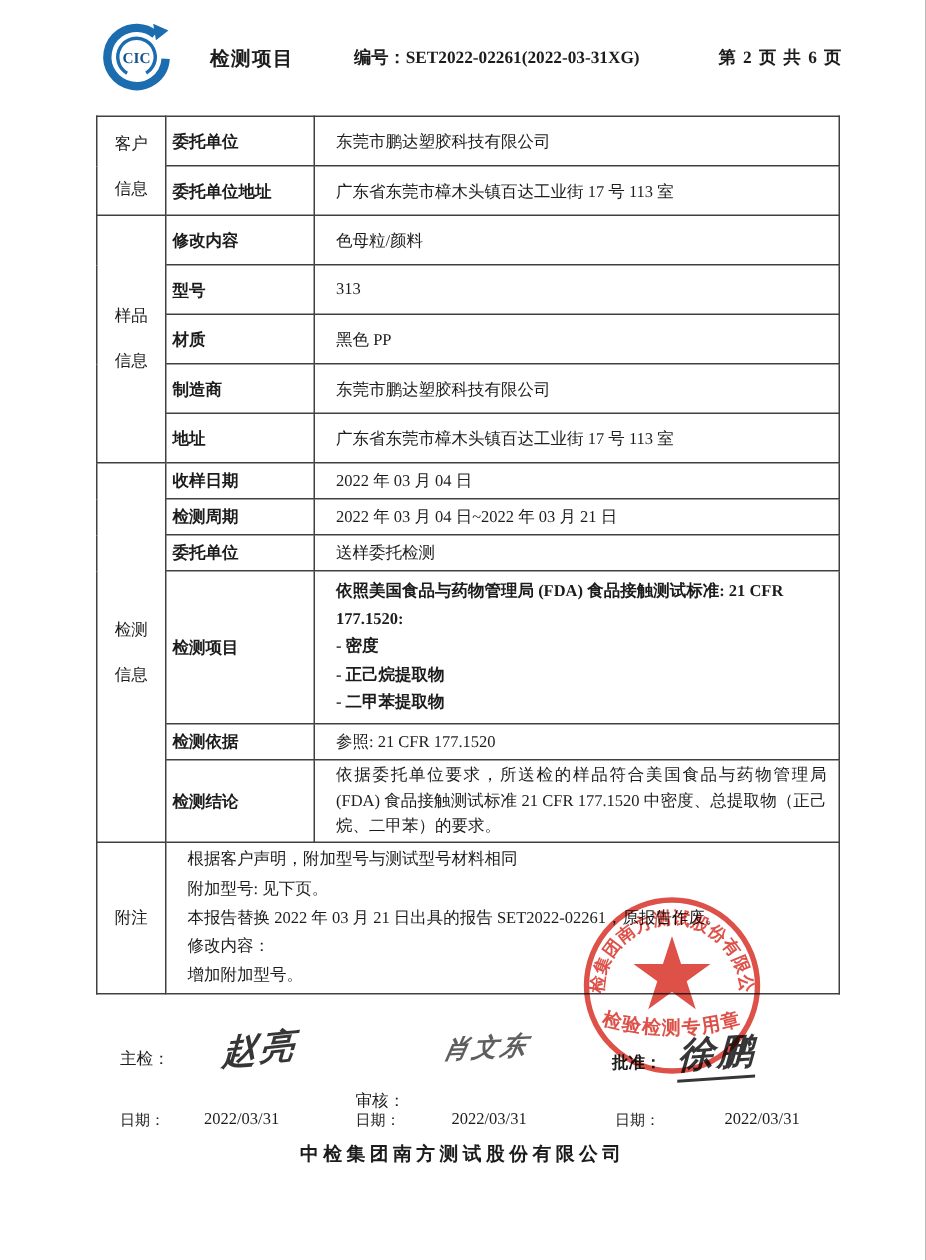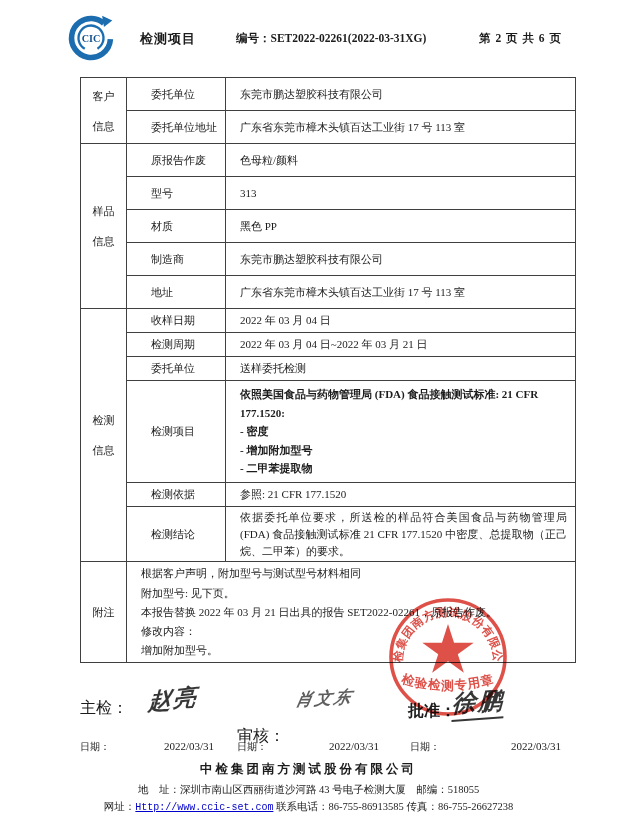--- a/index.html
+++ b/index.html
@@ -12,38 +12,38 @@
     font-family:"Liberation Serif","DejaVu Serif",serif;
     color:#1c1c1c;
     overflow:hidden;
   }
   
   .hdr-logo { position:absolute; left:63px; top:13px; width:56px; height:50px; }
   .hdr-title { position:absolute; left:140px; top:30px; font-size:13px; font-weight:700; letter-spacing:1px; }
   .hdr-no { position:absolute; left:236px; top:31px; font-size:11.5px; font-weight:700; }
   .hdr-page { position:absolute; left:466px; top:31px; font-size:11.5px; font-weight:700; letter-spacing:1px;margin-left:13px; }
   
-  table.report { position:absolute; left:80px; top:77px; width:495px; border-collapse:collapse; table-layout:fixed;border-radius:27px; }
+  table.report { position:absolute; left:64px; top:77px; width:495px; border-collapse:collapse; table-layout:fixed;border-radius:27px; }
   table.report td { border:1px solid #404040; font-size:11px; vertical-align:middle; overflow:hidden; }
   td.group { text-align:center; }
   td.group div { line-height:30px; }
-  td.lbl { padding-left:24px; }
+  td.lbl { padding-left:4px;font-weight:bold; }
   td.val { padding-left:14px; padding-right:8px; }
   .multiline { line-height:18.6px; padding:4px 8px 4px 14px;font-weight:bold; }
   .concl { line-height:16.8px; padding:2px 8px 2px 14px; text-align:justify; }
   .notes-cell { line-height:19.2px; padding:2px 8px 2px 14px; vertical-align:middle; }
   
-  .role { position:absolute; font-size:16px; }
+  .role { position:absolute; font-size:11px; }
   .sig { position:absolute; font-weight:700; color:#1b1b1b; font-size:23px;
          transform:rotate(-6deg) skewX(-9deg); opacity:.88; white-space:nowrap;
          font-style:italic; letter-spacing:2px; }
   .sig-2 { font-size:17px; opacity:.7; transform:rotate(-3deg) skewX(-14deg); }
   .sig-3 { font-size:24px; border-bottom:2px solid #1b1b1b; transform:rotate(-4deg) skewX(-6deg); }
   .date-lbl { position:absolute; font-size:10px; }
-  .date-val { position:absolute; font-size:11px; text-align:right; width:78px; }
+  .date-val { position:absolute; font-size:11px; text-align:left; width:78px; }
   
   .stamp { position:absolute; left:382px; top:595px; width:132px; height:128px;
            opacity:.87; mix-blend-mode:multiply; pointer-events:none; }
   
   .ft-company { position:absolute; left:0; right:0; top:761px; text-align:center;
                 font-size:12.5px; font-weight:700; letter-spacing:3px; }
   .ft-line { position:absolute; left:0; right:0; text-align:center; font-size:10.5px; }
   .ft-line2 { top:783px; }
   .ft-line3 { top:800px; }
   .ft-link { color:#0000cc; text-decoration:underline; font-family:"Liberation Mono","DejaVu Sans Mono",monospace; font-size:10px; }
@@ -83,21 +83,21 @@
     <tr style="height:33px">
       <td class="lbl">委托单位地址</td>
       <td class="val">广东省东莞市樟木头镇百达工业街 17 号 113 室</td>
     </tr>
 
     <tr style="height:33px">
       <td class="group" rowspan="5">
         <div>样品</div>
         <div>信息</div>
       </td>
-      <td class="lbl">原报告作废</td>
+      <td class="lbl">修改内容</td>
       <td class="val">色母粒/颜料</td>
     </tr>
     <tr style="height:33px">
       <td class="lbl">型号</td>
       <td class="val">313</td>
     </tr>
     <tr style="height:33px">
       <td class="lbl">材质</td>
       <td class="val">黑色 PP</td>
     </tr>
@@ -124,21 +124,21 @@
     </tr>
     <tr style="height:24px">
       <td class="lbl">委托单位</td>
       <td class="val">送样委托检测</td>
     </tr>
     <tr style="height:93px">
       <td class="lbl">检测项目</td>
       <td class="multiline">
         <div>依照美国食品与药物管理局 (FDA) 食品接触测试标准: 21 CFR 177.1520:</div>
         <div>- 密度</div>
-        <div>- 增加附加型号</div>
+        <div>- 正己烷提取物</div>
         <div>- 二甲苯提取物</div>
       </td>
     </tr>
     <tr style="height:24px">
       <td class="lbl">检测依据</td>
       <td class="val">参照: 21 CFR 177.1520</td>
     </tr>
     <tr style="height:50px">
       <td class="lbl">检测结论</td>
       <td class="concl">依据委托单位要求，所送检的样品符合美国食品与药物管理局 (FDA) 食品接触测试标准 21 CFR 177.1520 中密度、总提取物（正己烷、二甲苯）的要求。</td>
@@ -184,20 +184,14 @@
     </g>
     <text font-size="11.6" font-weight="bold" fill="#d8372e" letter-spacing="0.5">
       <textPath href="#arcTop" startOffset="50%" text-anchor="middle">中检集团南方测试股份有限公司</textPath>
     </text>
     <text font-size="12.6" font-weight="bold" fill="#d8372e" letter-spacing="1">
       <textPath href="#arcBottom" startOffset="50%" text-anchor="middle">检验检测专用章</textPath>
     </text>
   </svg>
 
   <div class="ft-company">中检集团南方测试股份有限公司</div>
-  <div class="ft-line ft-line2">
-    <span>地　址：</span><span>深圳市南山区西丽街道沙河路 43 号电子检测大厦</span>　<span>邮编：</span><span class="ft-num">518055</span>
-  </div>
-  <div class="ft-line ft-line3">
-    <span>网址：</span><a class="ft-link" href="#">Http://www.ccic-set.com</a> <span>联系电话：</span><span class="ft-num">86-755-86913585</span> <span>传真：</span><span class="ft-num">86-755-26627238</span>
-  </div>
 
 </div>
 
 </body></html>

